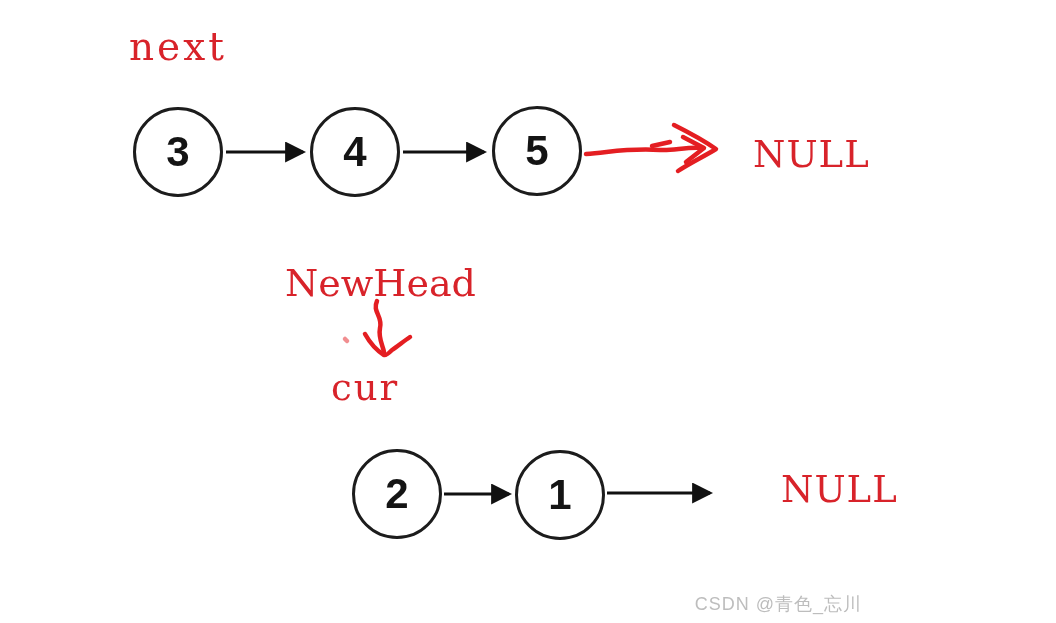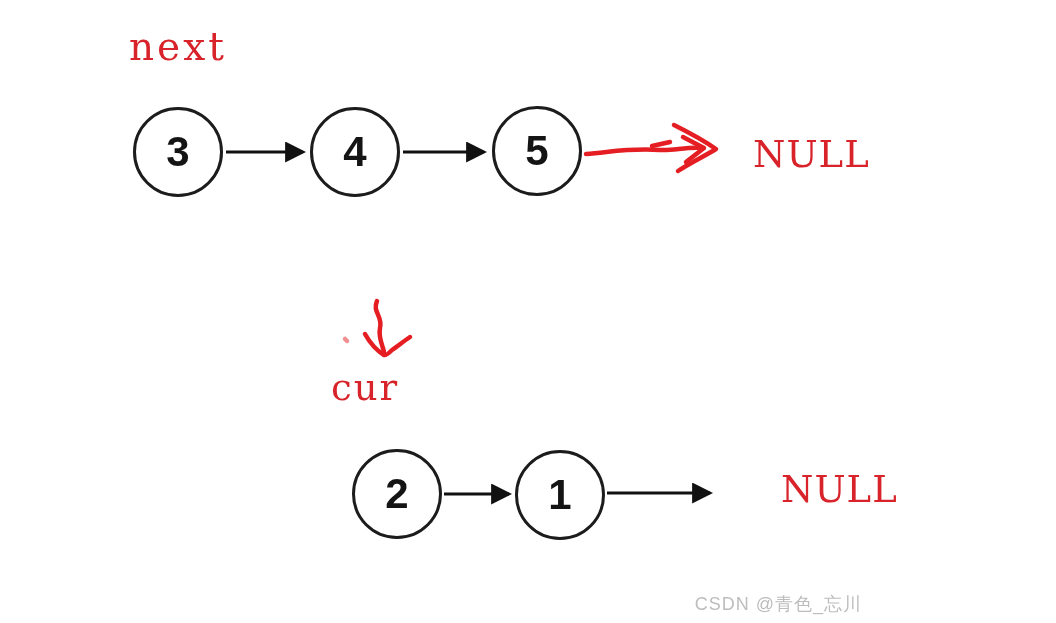--- a/index.html
+++ b/index.html
@@ -70,20 +70,21 @@
 
     <g stroke="#e41e22" stroke-width="4.5" fill="none" stroke-linecap="round" stroke-linejoin="round">
       <path d="M377,301 C372,312 383,316 380,328 C378,338 383,346 384,352"></path>
       <path d="M365,334 C370,343 376,350 384,355 C386,356 390,352 392,350 C398,346 404,341 410,337"></path>
       <path d="M345,339 l2,2" opacity="0.5"></path>
     </g>
   </svg>
 
   <div class="lbl lbl-next">next</div>
   <div class="lbl lbl-null-top">NULL</div>
+  <div class="lbl lbl-newhead">NewHead</div>
   <div class="lbl lbl-cur">cur</div>
   <div class="lbl lbl-null-bottom">NULL</div>
 
   <div class="node node-3">3</div>
   <div class="node node-4">4</div>
   <div class="node node-5">5</div>
 
   <div class="node node-2">2</div>
   <div class="node node-1">1</div>
 

